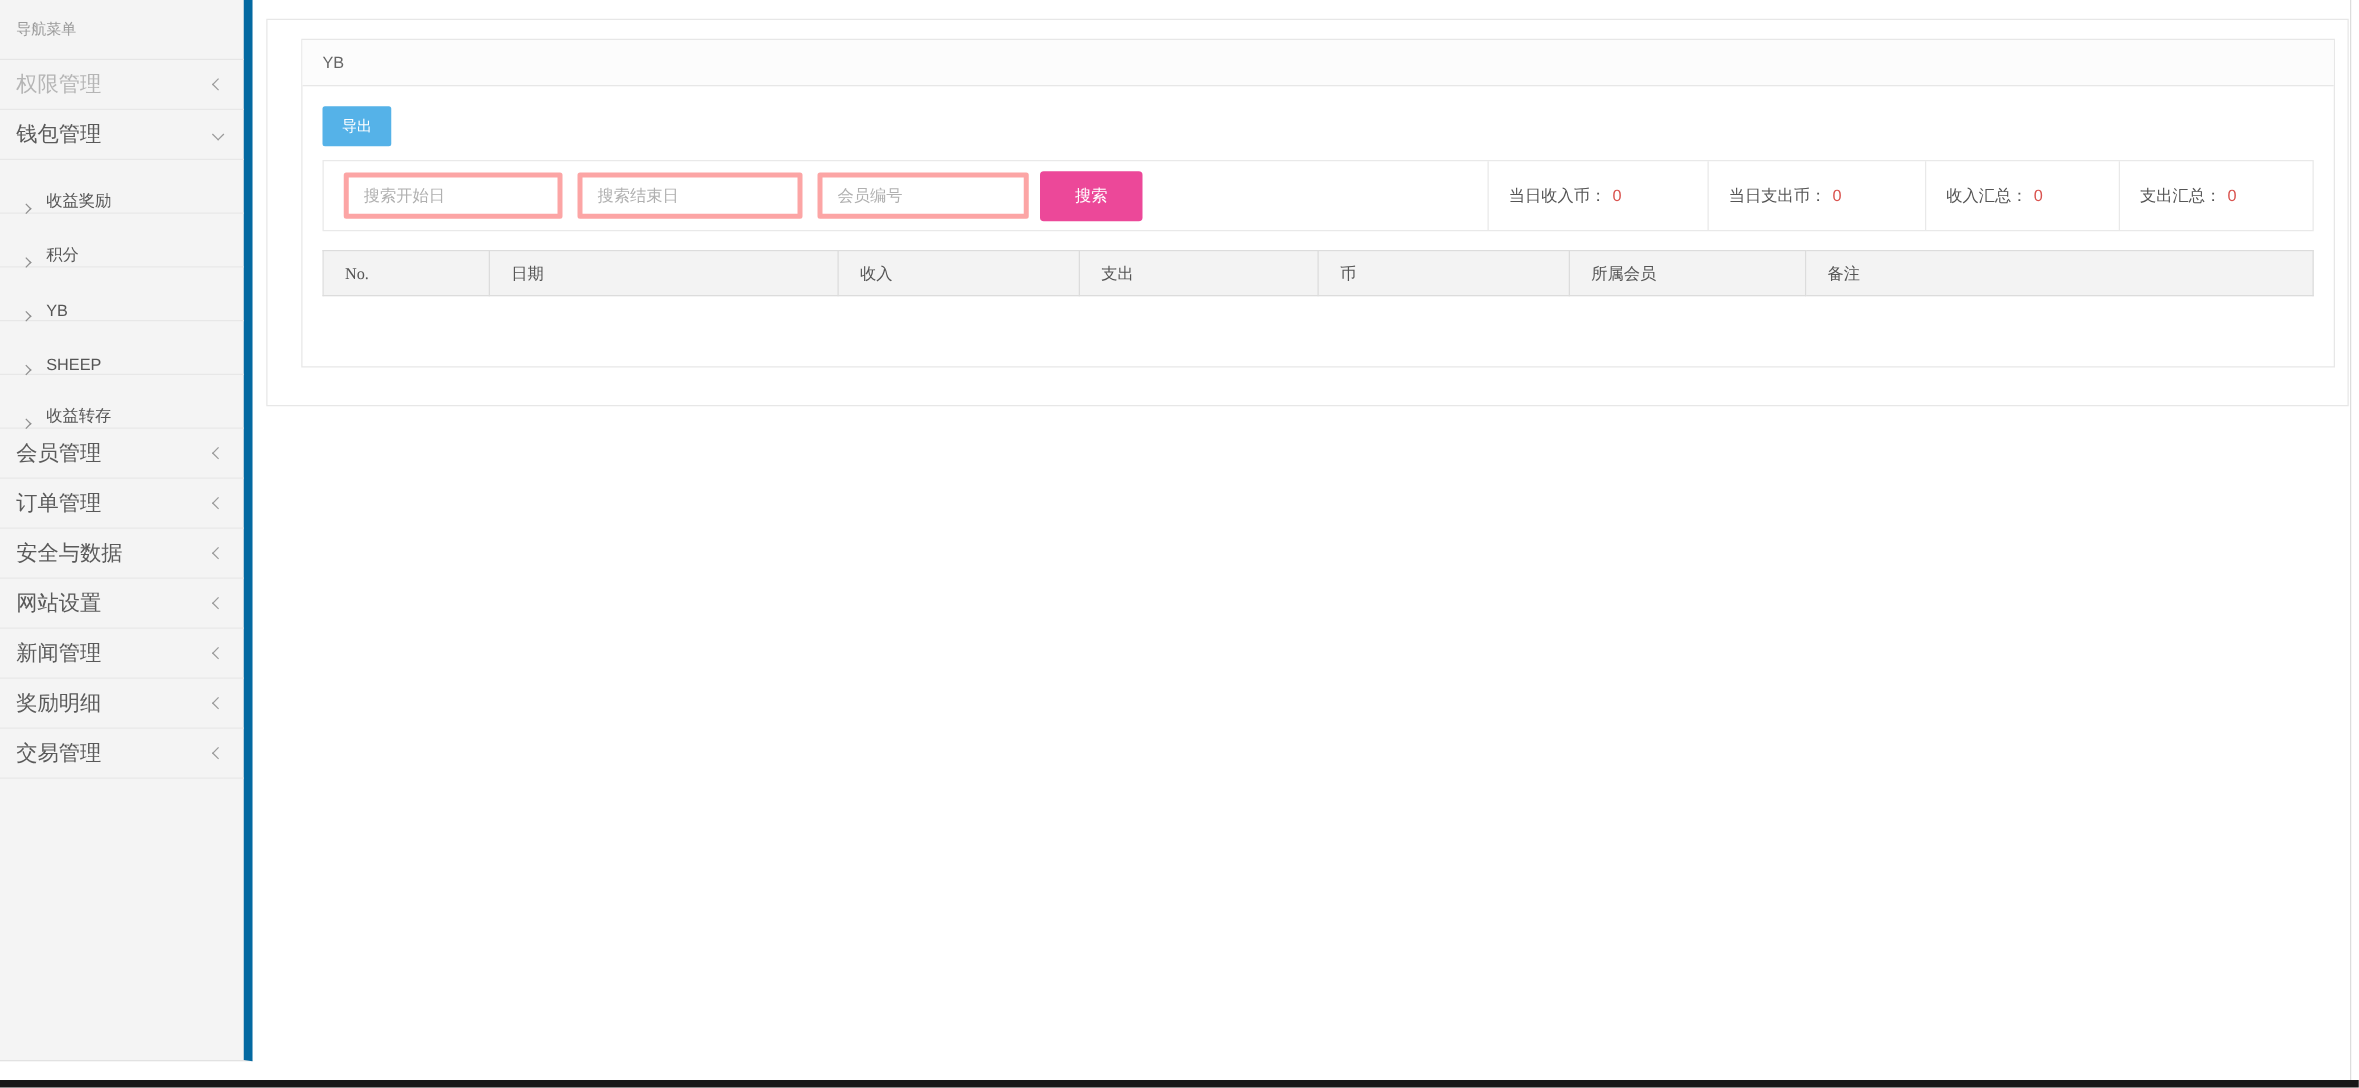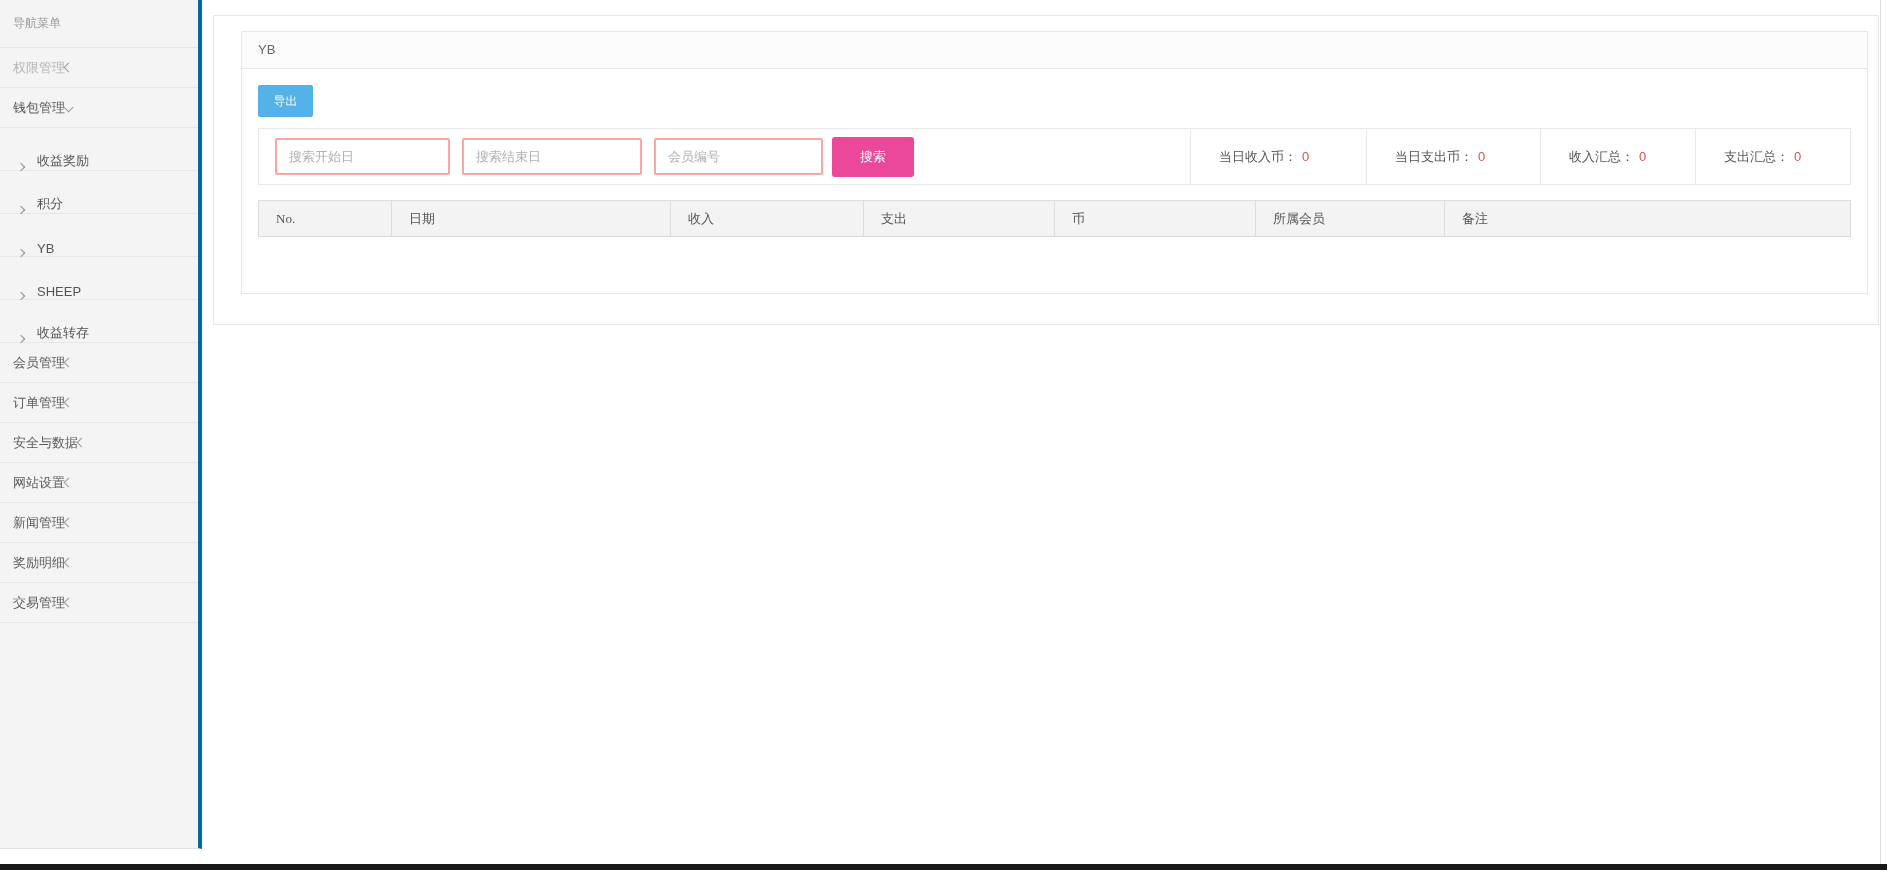--- a/index.html
+++ b/index.html
@@ -2,26 +2,26 @@
 <html><head>
 <meta charset="utf-8">
 <style>
   * { margin:0; padding:0; box-sizing:border-box; }
   html,body { width:1887px; height:870px; background:#fff; overflow:hidden;
     font-family:"Liberation Sans","DejaVu Sans",sans-serif; font-size:13px; color:#555; }
   .abs { position:absolute; }
 
   
   .sidebar { left:0; top:0; width:202px; height:849px; background:#f4f4f4;
-    border-right:4px solid #0369a1; border-bottom:1px solid #e2e2e2; }
+    border-right:7px solid #0369a1; border-bottom:1px solid #e2e2e2; }
   .nav-header { height:48px; display:flex; align-items:center; padding-left:13px;
     font-size:12px; color:#9a9a9a; border-bottom:1px solid #e5e5e5; }
   .side-item { display:flex; align-items:center; border-bottom:1px solid #e7e7e7; cursor:pointer; }
-  .side-item.top { height:40px; padding:0 17px 0 13px; justify-content:flex-start;
-    color:#5a5a5a; font-size:13px; }
+  .side-item.top { height:40px; padding:0 17px 0 13px; justify-content:space-between;
+    color:#5a5a5a; font-size:17px; }
   .side-item.top.muted .lbl { color:#b5b5b5; }
   .side-item.sub { height:43px; padding-left:18px; color:#555; font-size:13px;align-items:flex-end; }
   .side-item.sub .lbl { margin-left:13px; }
   .chev { display:inline-block; border:solid #9a9a9a; border-width:0 1px 1px 0; padding:3px; }
   .chev-left  { transform:rotate(135deg); }
   .chev-down  { transform:rotate(45deg); }
   .chev-right { border-color:#8f8f8f; padding:2.5px; transform:rotate(-45deg); }
 
   
   .outer { left:213px; top:15px; width:1666px; height:310px; background:#fff;
@@ -31,32 +31,32 @@
   .card-header { height:37px; line-height:36px; padding:0 16px; font-size:13px;
     color:#666; background:#fcfcfc; border-bottom:1px solid #e7e7e7; }
   .card-body { padding:16px 16px 0 16px; }
 
   .btn-export { display:block; width:55px; height:32px; border:none; border-radius:2px;
     background:#55b2e8; color:#fff; font-size:12px; cursor:pointer; margin-bottom:11px;
     font-family:inherit; }
 
   .search-bar { height:57px; border:1px solid #e9e9e9; display:flex; align-items:center;
     padding-left:16px; }
-  .search-bar input { width:175px; height:37px; border:2px solid #fca5a5; border-radius:2px;
+  .search-bar input { width:175px; height:37px; border:4px solid #fca5a5; border-radius:2px;
     padding:0 12px; font-size:13px; color:#ec4899; margin-right:12px; outline:none;
     font-family:inherit; }
   .search-bar input::placeholder { color:#b0b0b0; }
   .search-bar input.in-end { width:180px; }
   .search-bar input.in-member { width:169px; margin-right:9px; }
   .btn-search { width:82px; height:40px; border:none; border-radius:3px; background:#ec4899;
     color:#fff; font-size:13px; cursor:pointer; font-family:inherit; }
 
   .stats { margin-left:auto; display:flex; height:100%; }
   .stat-cell { border-left:1px solid #e9e9e9; height:100%; display:flex; align-items:center;
-    padding-left:28px; color:#555; }
+    padding-left:16px; color:#555; }
   .stat-cell .val { color:#d9534f; margin-left:5px; }
   .stat-cell.c0 { width:176px; } .stat-cell.c1 { width:174px; }
   .stat-cell.c2 { width:155px; } .stat-cell.c3 { width:155px; }
 
   table { width:100%; margin-top:15px; border-collapse:collapse; table-layout:fixed; }
   th { height:36px; background:#f3f3f3; border:1px solid #dcdcdc; font-weight:normal;
     text-align:left; padding-left:17px; color:#555; font-size:13px;font-family:Liberation Serif, serif; }
 
   
   .right-line { left:1880px; top:0; width:1px; height:864px; background:#ddd; }

